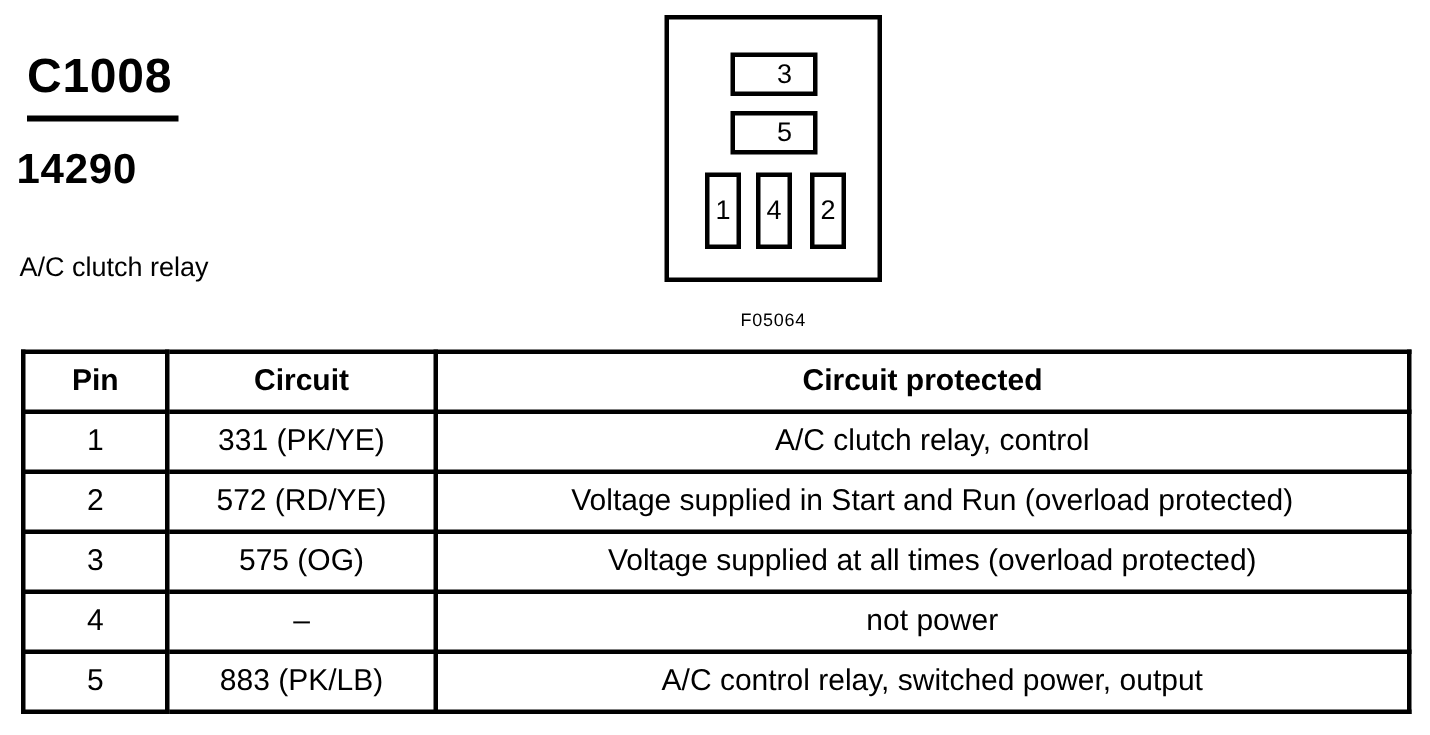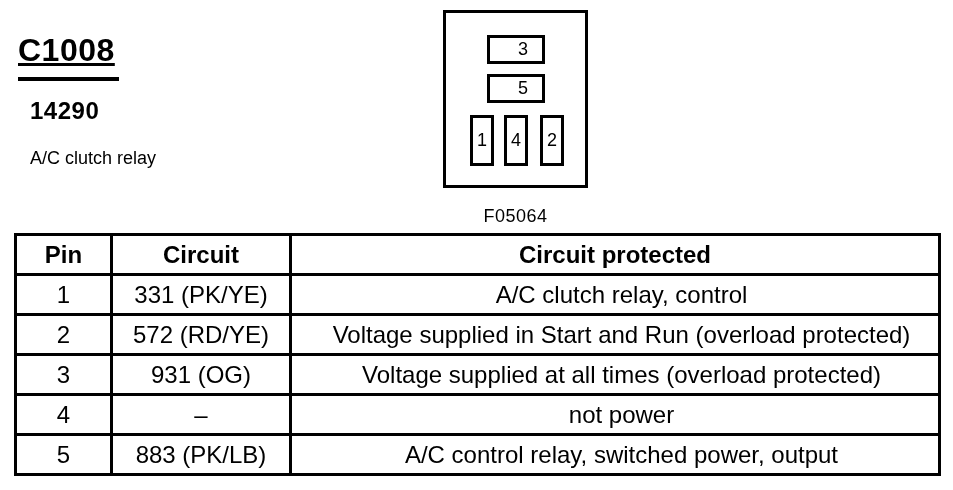--- a/index.html
+++ b/index.html
@@ -17,36 +17,34 @@
   .hdr-title {
     position: absolute;
     left: 18px;
     top: 32px;
     display: inline-block;
     font-size: 32px;
     font-weight: bold;
     letter-spacing: 0.5px;
     padding: 0 4px 8px 0;
     border-bottom: 4px solid #000;
-    text-decoration: underline;
   }
   .hdr-part {
     position: absolute;
-    left: 30px;
+    left: 11px;
     top: 97px;
-    font-size: 24px;
+    font-size: 28px;
     font-weight: bold;
     letter-spacing: 0.5px;
   }
   .hdr-desc {
     position: absolute;
     left: 13px;
-    top: 148px;
+    top: 168px;
     font-size: 18px;
-    margin-left: 17px;
   }
 
   
   .connector {
     position: absolute;
     left: 443px;
     top: 10px;
     width: 145px;
     height: 178px;
     border: 3px solid #000;
@@ -69,33 +67,33 @@
   .cavity-left   { left: 24px; }
   .cavity-center { left: 58px; }
   .cavity-right  { left: 94px; }
 
   .fig-code {
     position: absolute;
     left: 443px;
     top: 206px;
     width: 145px;
     text-align: center;
-    font-size: 18px;
+    font-size: 12px;
     letter-spacing: 0.5px;
   }
 
   
   table.pin-table {
     position: absolute;
     left: 14px;
     top: 233px;
     width: 924px;
     border-collapse: collapse;
     table-layout: fixed;
-    font-size: 24px;
+    font-size: 20px;
   }
   table.pin-table th,
   table.pin-table td {
     border: 3px solid #000;
     height: 40px;
     padding: 0;
     text-align: center;
     vertical-align: middle;
     font-weight: normal;
     overflow: hidden;
@@ -157,21 +155,21 @@
       <td>331 (PK/YE)</td>
       <td class="func">A/C clutch relay, control</td>
     </tr>
     <tr>
       <td>2</td>
       <td>572 (RD/YE)</td>
       <td class="func">Voltage supplied in Start and Run (overload protected)</td>
     </tr>
     <tr>
       <td>3</td>
-      <td>931 (OG)</td>
+      <td>575 (OG)</td>
       <td class="func">Voltage supplied at all times (overload protected)</td>
     </tr>
     <tr>
       <td>4</td>
       <td>–</td>
       <td class="func">not power</td>
     </tr>
     <tr>
       <td>5</td>
       <td>883 (PK/LB)</td>

